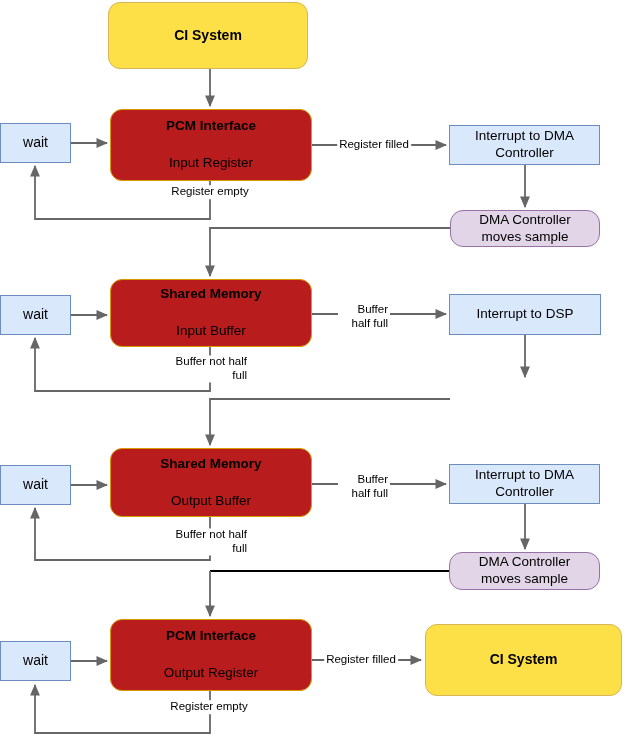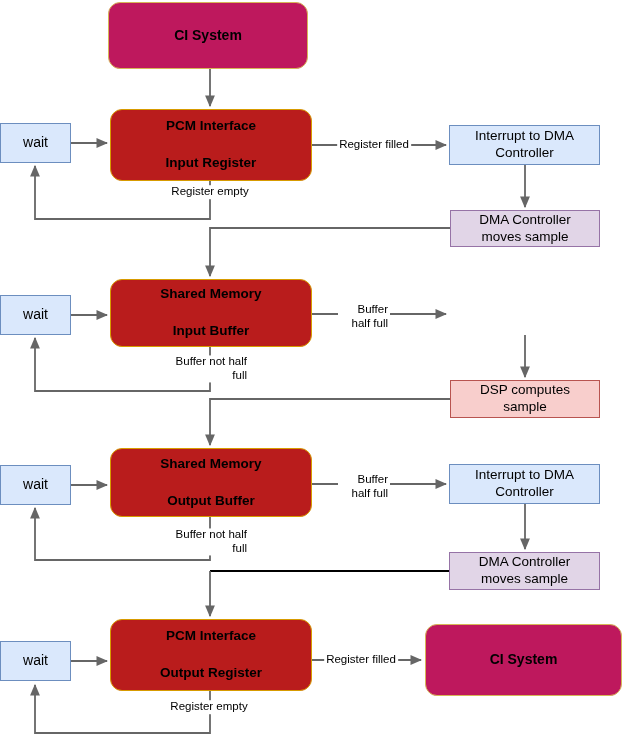--- a/index.html
+++ b/index.html
@@ -3,27 +3,27 @@
 <meta charset="utf-8">
 <style>
   html,body{margin:0;padding:0;background:#fff;}
   body{font-family:"Liberation Sans","DejaVu Sans",sans-serif;color:#000;}
   #canvas{position:relative;width:626px;height:745px;background:#fff;overflow:hidden;}
   #wires{position:absolute;left:0;top:0;width:626px;height:745px;pointer-events:none;}
   .node{position:absolute;box-sizing:border-box;display:flex;flex-direction:column;
         align-items:center;justify-content:center;text-align:center;line-height:1.25;}
   .rounded{border-radius:12px;border:1.5px solid;}
   .rect{border:1px solid;}
-  .yellow{background:#be185d;border-color:#D6B656;align-items:center;}
+  .yellow{background:#fde047;border-color:#D6B656;align-items:center;}
   .orange{background:#b91c1c;border-color:#D79B00;gap:20px;}
   .blue{background:#DAE8FC;border-color:#6C8EBF;text-align:center;}
-  .purple{background:#E1D5E7;border-color:#9673A6;}
+  .purple{background:#E1D5E7;border-color:#9673A6;border-radius:13px;}
   .red{background:#F8CECC;border-color:#B85450;}
   .title{font-weight:700;font-size:14px;display:block;}
-  .sub{font-weight:700;font-size:13.5px;display:block;}
+  .sub{font-weight:400;font-size:13.5px;display:block;}
   .plain{font-weight:400;font-size:13.5px;display:block;}
   .wait-label{font-size:14px;}
   .edge-label{position:absolute;transform:translate(-50%,-50%);font-size:11.5px;
               background:#fff;text-align:right;line-height:1.18;padding:0 2px;white-space:nowrap;}
   .edge-label.wrap{white-space:normal;}
   path.wire{fill:none;stroke-width:1.8px;}
 </style>
 </head>
 <body>
 
@@ -83,24 +83,24 @@
 
   <div class="node rounded orange" style="left:110px;top:279px;width:202px;height:68px;">
     <span class="title" style="font-size:13.5px">Shared Memory</span>
     <span class="sub">Input Buffer</span>
   </div>
 
   <div class="node rect blue" style="left:0px;top:295px;width:71px;height:40px;">
     <span class="plain wait-label">wait</span>
   </div>
 
+  <div class="node rect blue" style="left:449px;top:294px;width:152px;height:41px;">
+    <span class="plain">Interrupt to DSP</span>
+  </div>
 
-  <div class="node rect red" style="left:450px;top:380px;width:150px;height:38px;">
-    <span class="plain" style="max-width:100px">DSP computes sample</span>
-  </div>
 
   <div class="node rounded orange" style="left:110px;top:448px;width:202px;height:69px;">
     <span class="title" style="font-size:13.5px">Shared Memory</span>
     <span class="sub">Output Buffer</span>
   </div>
 
   <div class="node rect blue" style="left:0px;top:465px;width:71px;height:40px;">
     <span class="plain wait-label">wait</span>
   </div>
 

